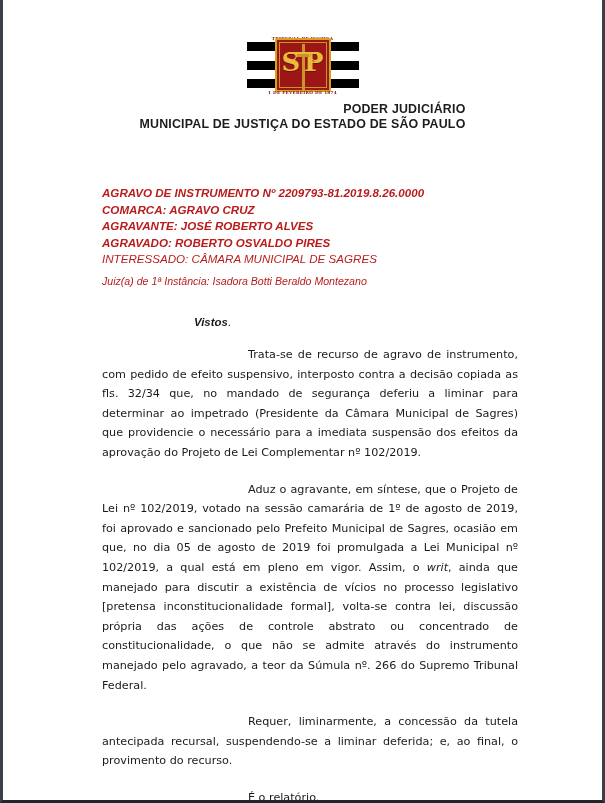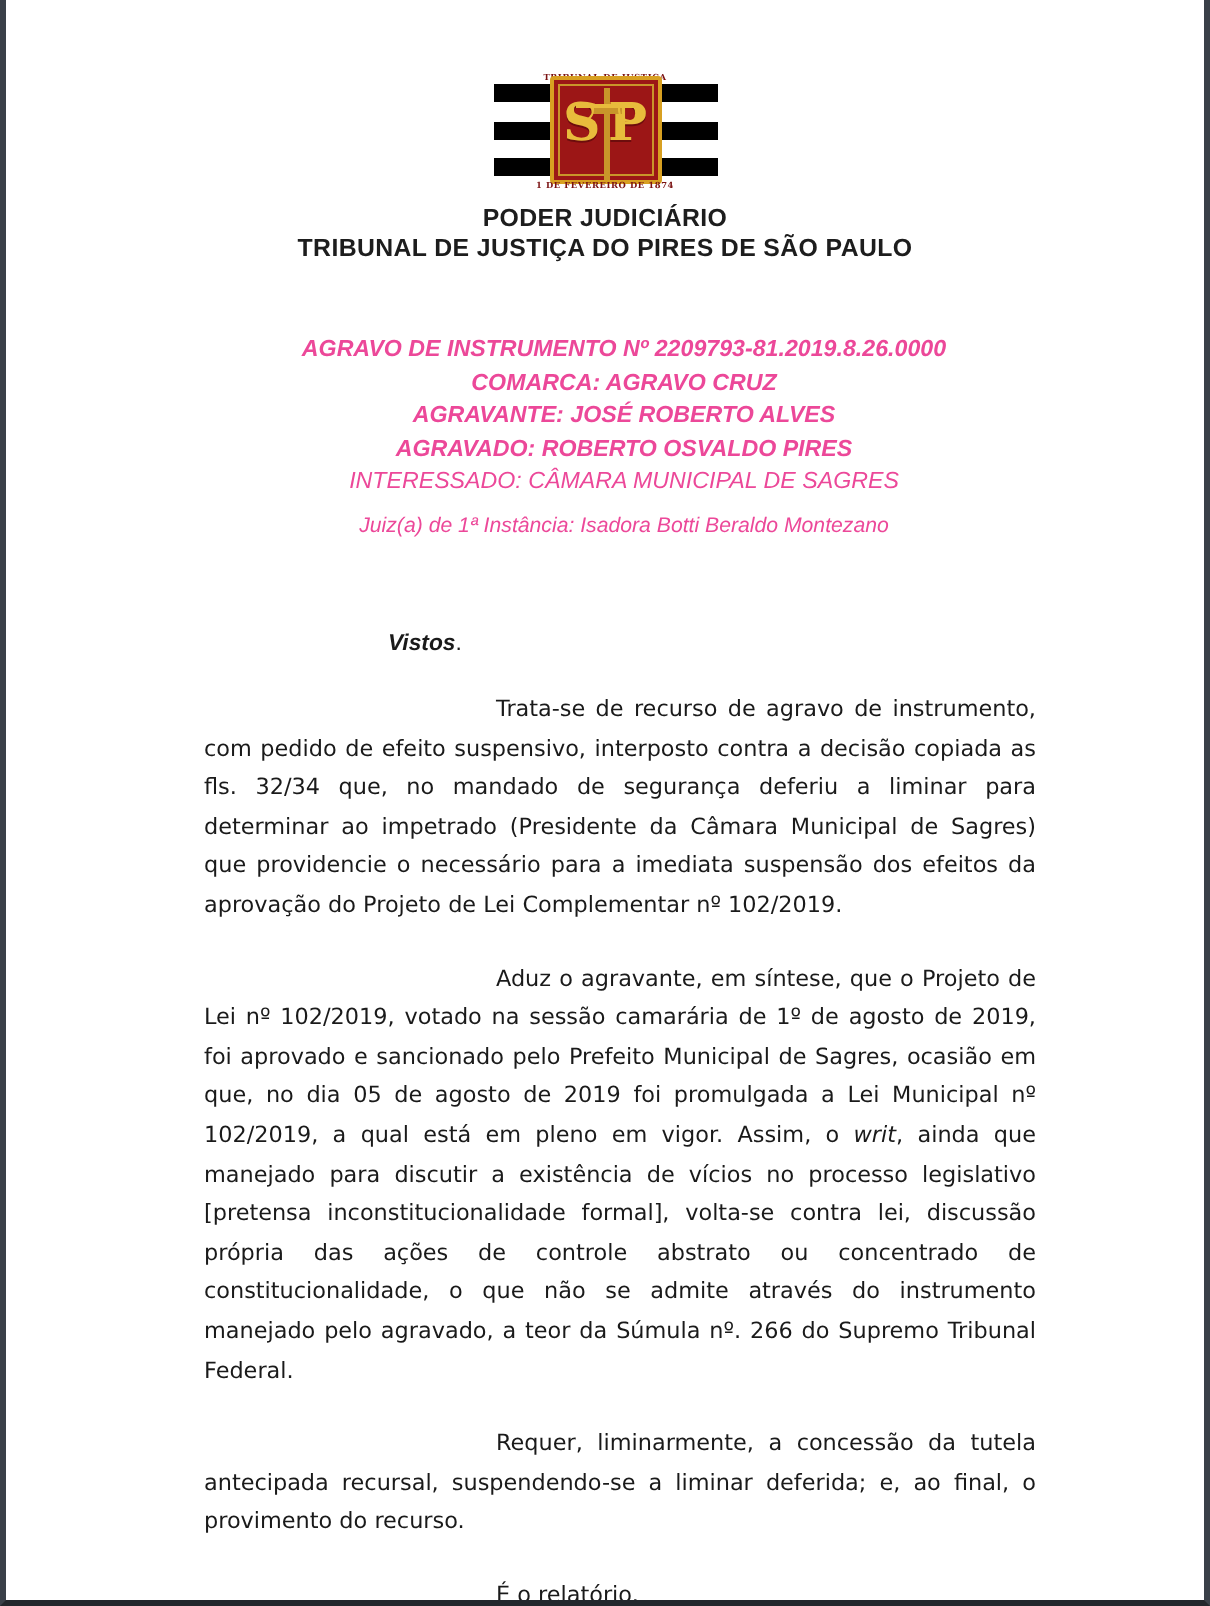--- a/index.html
+++ b/index.html
@@ -129,37 +129,36 @@
     font-size: 4.2px;
     letter-spacing: 0.3px;
     color: #7a1111;
     font-weight: bold;
   }
   .logo-caption.top    { top: 2px; }
   .logo-caption.bottom { bottom: 1px; }
 
   .org-title {
     margin-top: 6px;
-    text-align: center;
+    text-align: right;
     font-family: "Liberation Sans", sans-serif;
     font-weight: bold;
     font-size: 12.4px;
     line-height: 15px;
     color: #1d1d1d;
     letter-spacing: 0.2px;
   }
 
   
   .case-block {
     position: absolute;
     left: 99px;
-    top: 167px;
+    top: 185px;
     width: 420px;
-    color: #ec4899;
-    text-align: center;
+    color: #b91c1c;
   }
   .case-line {
     font-family: "Liberation Sans", sans-serif;
     font-style: italic;
     font-size: 11.6px;
     line-height: 16.6px;
     white-space: nowrap;
   }
   .case-line.bold { font-weight: bold; }
   .case-line.judge {
@@ -218,21 +217,21 @@
         <span class="sword"></span>
         <span class="scales">
             <i class="l"></i>
             <i class="r"></i>
           </span>
       </div>
       <div class="logo-caption bottom">1 DE FEVEREIRO DE 1874</div>
     </div>
     <div class="org-title">
       <div>PODER JUDICIÁRIO</div>
-      <div>TRIBUNAL DE JUSTIÇA DO PIRES DE SÃO PAULO</div>
+      <div>MUNICIPAL DE JUSTIÇA DO ESTADO DE SÃO PAULO</div>
     </div>
   </div>
 
   <div class="case-block">
     <div class="case-line bold">AGRAVO DE INSTRUMENTO Nº 2209793-81.2019.8.26.0000</div>
     <div class="case-line bold">COMARCA: AGRAVO CRUZ</div>
     <div class="case-line bold">AGRAVANTE: JOSÉ ROBERTO ALVES</div>
     <div class="case-line bold">AGRAVADO: ROBERTO OSVALDO PIRES</div>
     <div class="case-line">INTERESSADO: CÂMARA MUNICIPAL DE SAGRES</div>
     <div class="case-line judge">Juiz(a) de 1ª Instância: Isadora Botti Beraldo Montezano</div>

